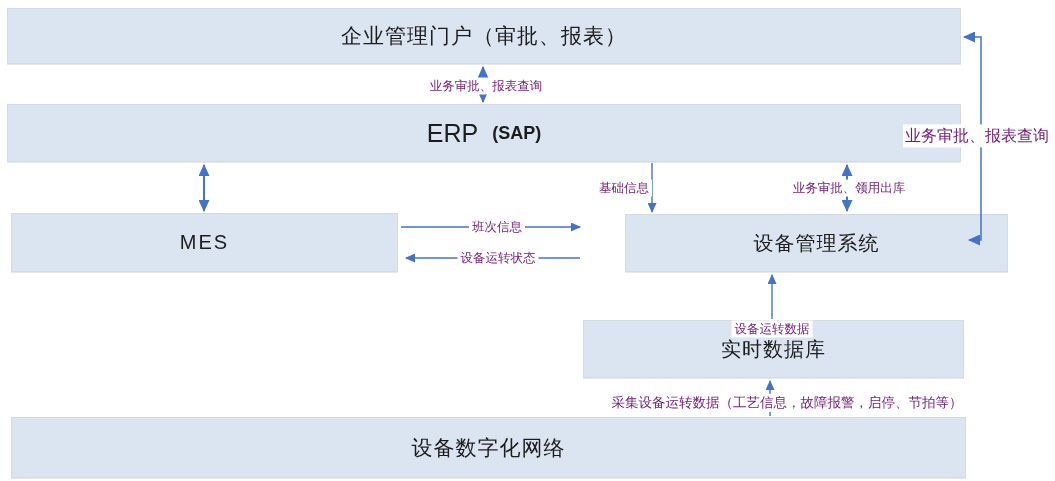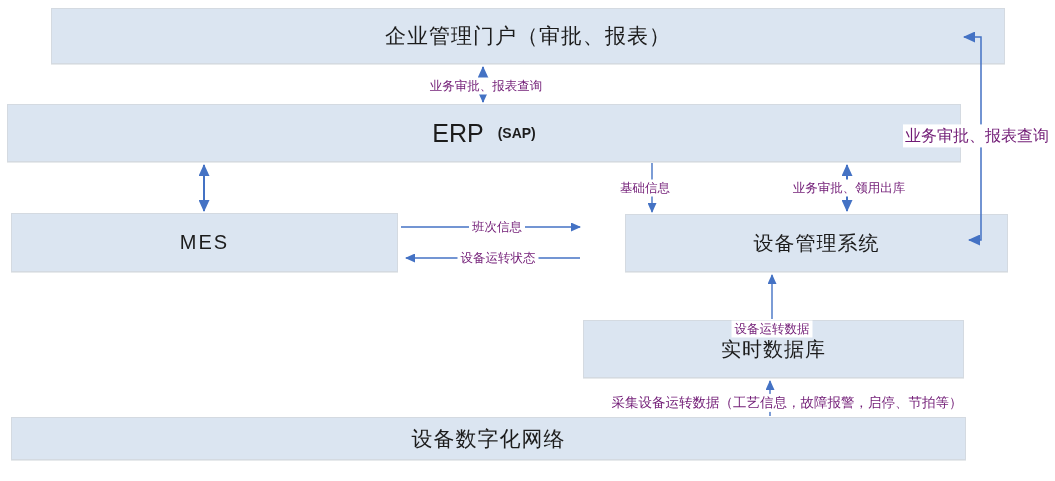--- a/index.html
+++ b/index.html
@@ -20,29 +20,29 @@
     border: 1px solid #d4dae1;
     display: flex;
     align-items: center;
     justify-content: center;
     font-size: 20px;
     letter-spacing: 1px;
     color: #1c1c1c;
     box-shadow: 0 1px 0 rgba(160,170,180,.25);
   }
 
-  .node-portal  { left: 7px;   top: 8px;   width: 954px; height: 56px; font-size: 21px; margin-left: 44px; }
+  .node-portal  { left: 7px;   top: 8px;   width: 954px; height: 56px; font-size: 21px; }
   .node-erp     { left: 7px;   top: 104px; width: 954px; height: 58px; letter-spacing: 0; }
   .node-mes     { left: 11px;  top: 213px; width: 387px; height: 59px; letter-spacing: 2px; }
   .node-ems     { left: 583px; top: 214px; width: 383px; height: 58px; margin-left: 42px; }
   .node-rtdb    { left: 583px; top: 320px; width: 381px; height: 58px; }
-  .node-network { left: 11px;  top: 417px; width: 955px; height: 43px; font-size: 21px; }
+  .node-network { left: 11px;  top: 417px; width: 955px; height: 61px; font-size: 21px; }
 
   .node-erp .erp-main { font-size: 25px; }
-  .node-erp .erp-sub  { font-size: 14px; font-weight: 700; margin-left: 14px; }
+  .node-erp .erp-sub  { font-size: 18px; font-weight: 700; margin-left: 14px; }
 
   .connector-layer {
     position: absolute;
     left: 0; top: 0;
     width: 1055px;
     height: 481px;
     pointer-events: none;
   }
 
   .edge-label {
@@ -119,21 +119,21 @@
 
     <path d="M772,319 L772,275" stroke="#4472c4" stroke-width="1.4" fill="none" marker-end="url(#ah-sm)"></path>
 
     <path d="M770,416 L770,381" stroke="#4472c4" stroke-width="1.4" fill="none" marker-end="url(#ah-sm)"></path>
 
     <path d="M964,37 L981,37 L981,240 L969,240" stroke="#4472c4" stroke-width="1.5" fill="none" marker-start="url(#ah-big-s)" marker-end="url(#ah-big)"></path>
   </svg>
 
   <div class="edge-label" style="left:486px; top:86px;">业务审批、报表查询</div>
 
-  <div class="edge-label" style="left:645px; top:188px;">基础信息</div>
+  <div class="edge-label" style="left:624px; top:188px;">基础信息</div>
 
   <div class="edge-label" style="left:849px; top:188px;">业务审批、领用出库</div>
 
   <div class="edge-label" style="left:497px; top:227px;">班次信息</div>
 
   <div class="edge-label" style="left:498px; top:258px;">设备运转状态</div>
 
   <div class="edge-label" style="left:772px; top:297px;margin-top:32px;">设备运转数据</div>
 
   <div class="edge-label long" style="left:787px; top:403px;">采集设备运转数据（工艺信息，故障报警，启停、节拍等）</div>

